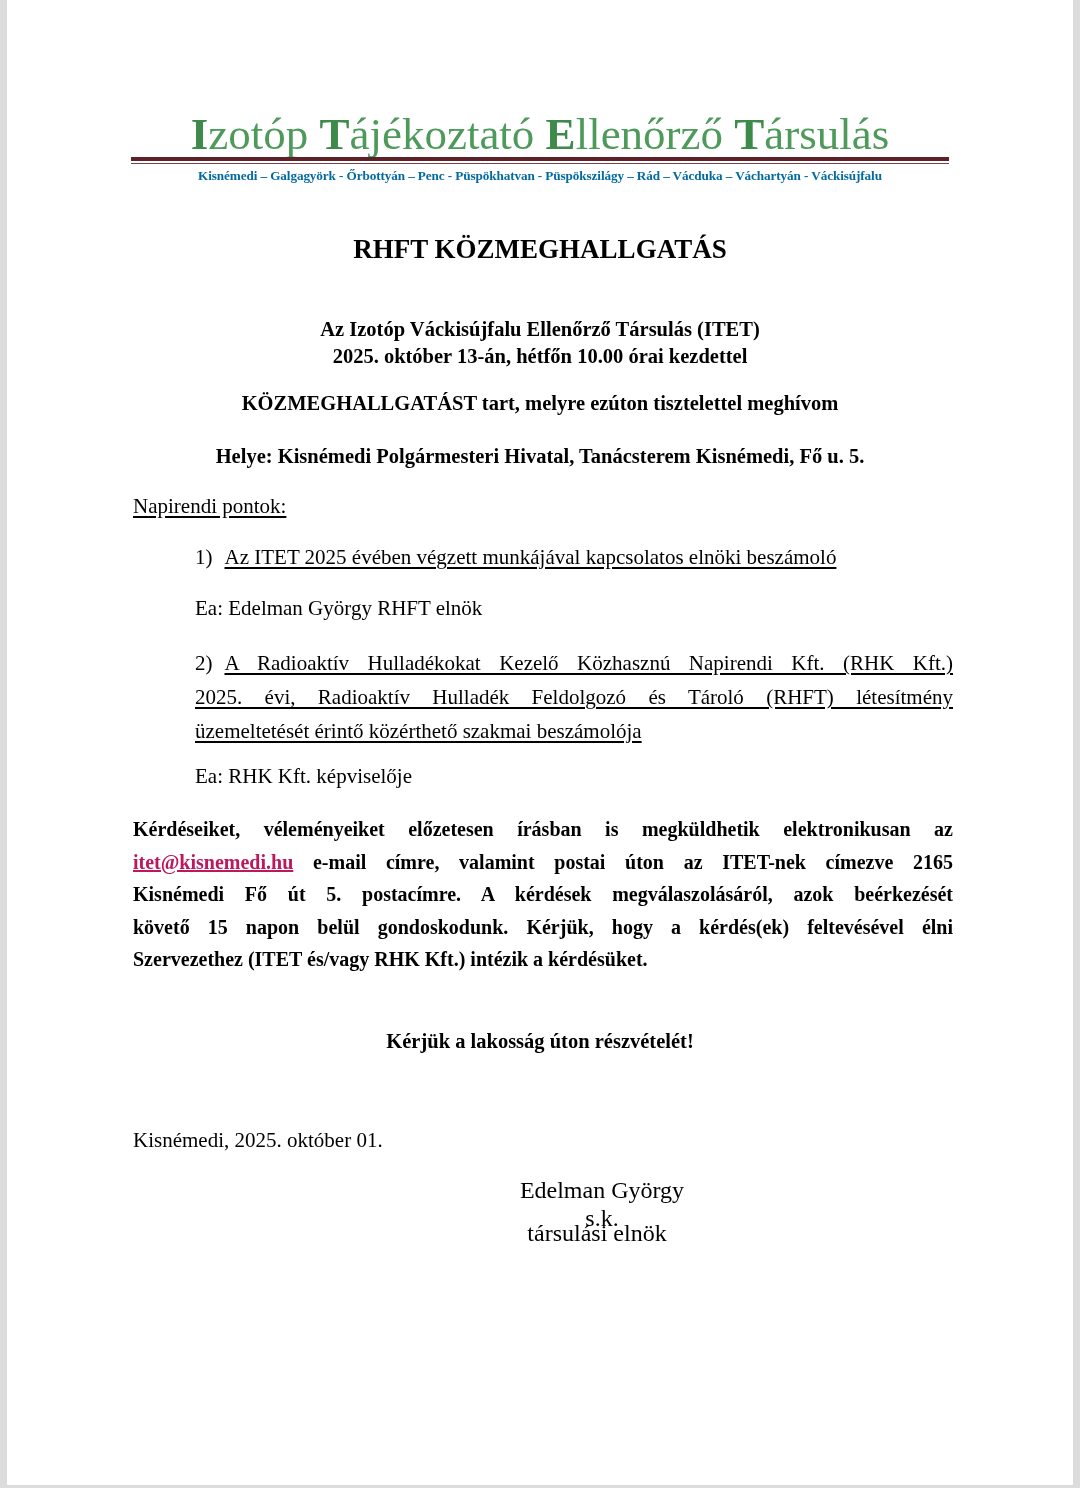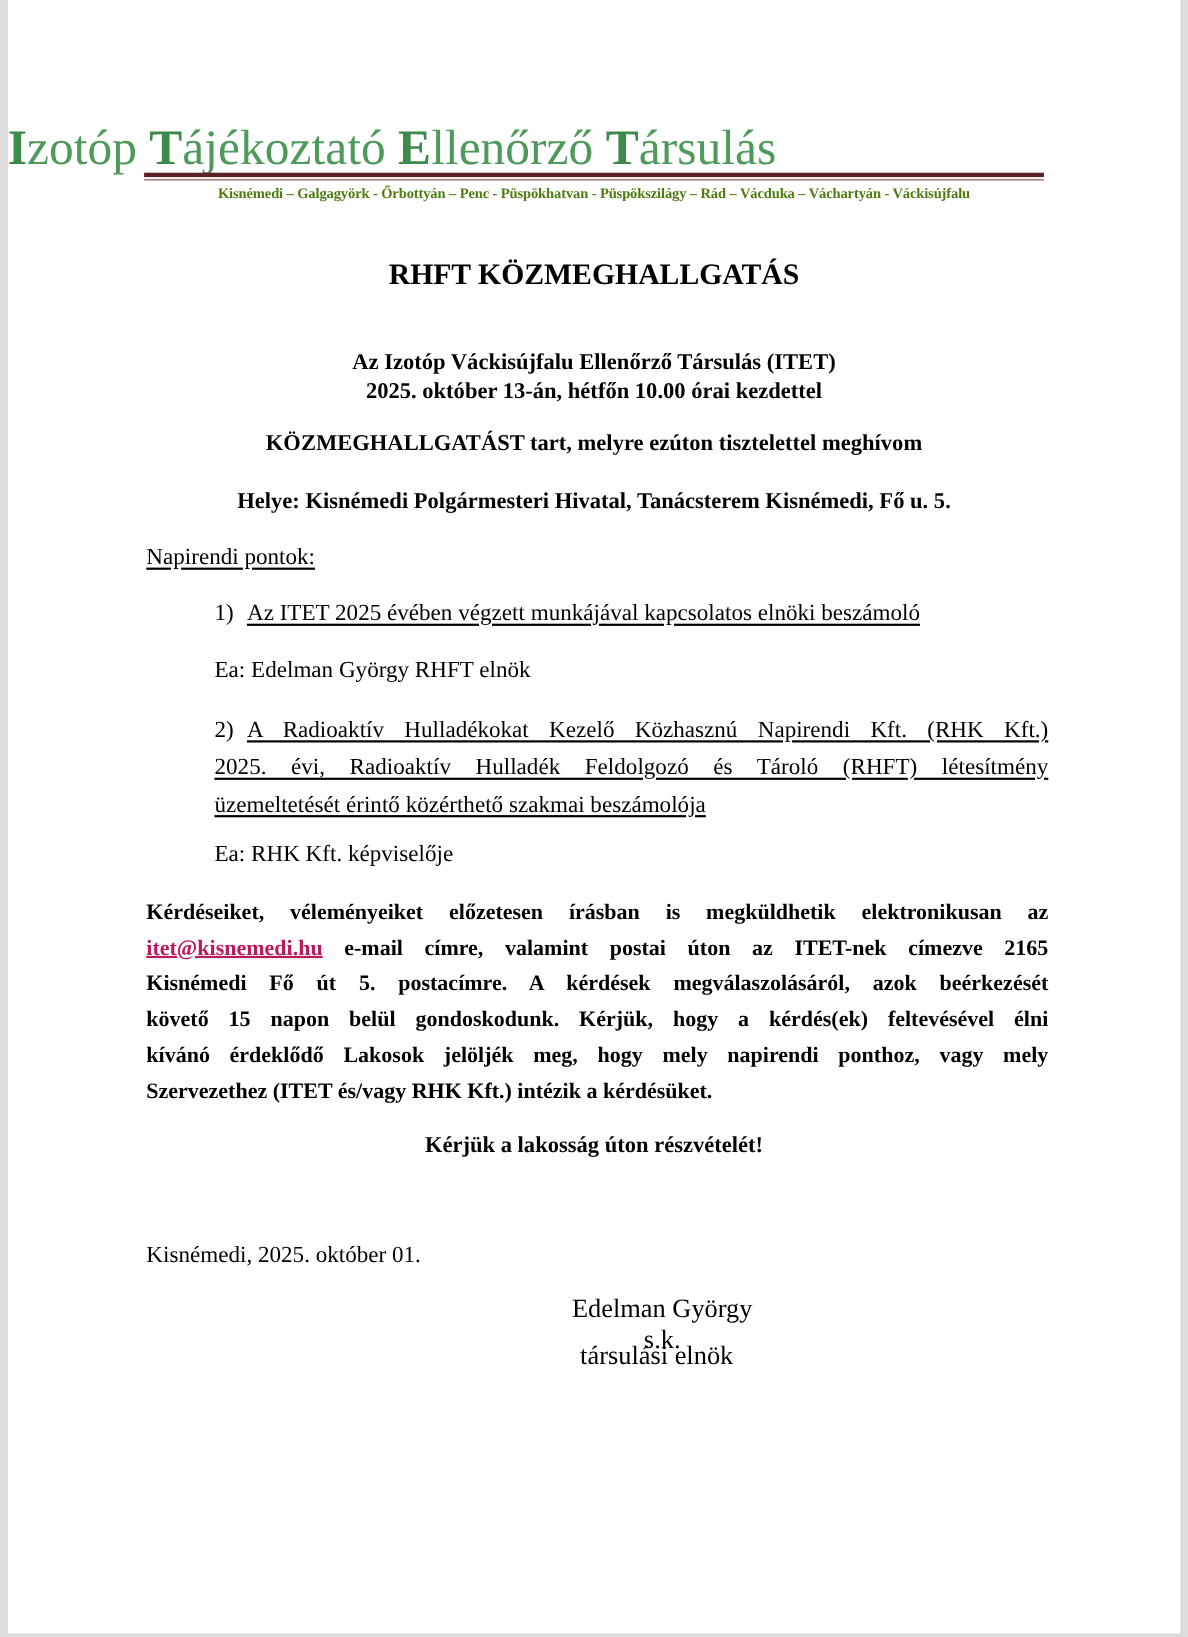--- a/index.html
+++ b/index.html
@@ -19,39 +19,40 @@
       background: #ffffff;
       box-shadow: 0 0 1px #c8c8c8;
       font-family: "Liberation Serif", serif;
       color: #000;
     }
     .abs { position: absolute; white-space: nowrap; }
 
     
     .org-title {
       left: 0; width: 1066px; top: 108px;
+      text-align: center;
       font-size: 45px;
       line-height: 52px;
       color: #4e9a5a;
     }
     .org-title .cap { font-weight: bold; color: #3d8a4a; }
     .rule-thick {
       left: 124px; top: 157px; width: 818px; height: 4px;
       background: #5c2228;
     }
     .rule-thin {
       left: 124px; top: 163px; width: 818px; height: 1px;
       background: #7a4348;
     }
     .towns {
       left: 0; width: 1066px; top: 168px;
       text-align: center;
       font-size: 13.2px;
       font-weight: bold;
-      color: #4d7c0f;
+      color: #0369a1;
       letter-spacing: -0.1px;
     }
 
     .center { left: 0; width: 1066px; text-align: center; }
     .title {
       top: 234px;
       font-size: 27px;
       font-weight: bold;
     }
     .bold19 { font-size: 20.5px; font-weight: bold; }
@@ -127,21 +128,20 @@
     <span class="ln u">2025. évi, Radioaktív Hulladék Feldolgozó és Tároló (RHFT) létesítmény</span>
     <span class="ln last"><span class="u">üzemeltetését érintő közérthető szakmai beszámolója</span></span>
   </div>
   <div class="abs reg20" style="left:188px; top:764px;">Ea: RHK Kft. képviselője</div>
 
   <div class="block" style="top:813px;">
     <span class="ln">Kérdéseiket, véleményeiket előzetesen írásban is megküldhetik elektronikusan az</span>
     <span class="ln"><a class="email-link" href="#">itet@kisnemedi.hu</a><span> e-mail címre, valamint postai úton az ITET-nek címezve 2165</span></span>
     <span class="ln">Kisnémedi Fő út 5. postacímre. A kérdések megválaszolásáról, azok beérkezését</span>
     <span class="ln">követő 15 napon belül gondoskodunk. Kérjük, hogy a kérdés(ek) feltevésével élni</span>
-    <span class="ln">kívánó érdeklődő Lakosok jelöljék meg, hogy mely napirendi ponthoz, vagy mely</span>
     <span class="ln last">Szervezethez (ITET és/vagy RHK Kft.) intézik a kérdésüket.</span>
   </div>
 
   <div class="abs center bold19" style="top:1030px;">Kérjük a lakosság úton részvételét!</div>
 
   <div class="abs reg20" style="left:126px; top:1128px;">Kisnémedi, 2025. október 01.</div>
 
   <div class="abs sig" style="top:1177px;">Edelman György</div>
   <div class="abs sig" style="top:1205px;">s.k.</div>
   <div class="abs sig" style="top:1220px; left:475px;font-family:Liberation Serif, serif;">társulási elnök</div>

